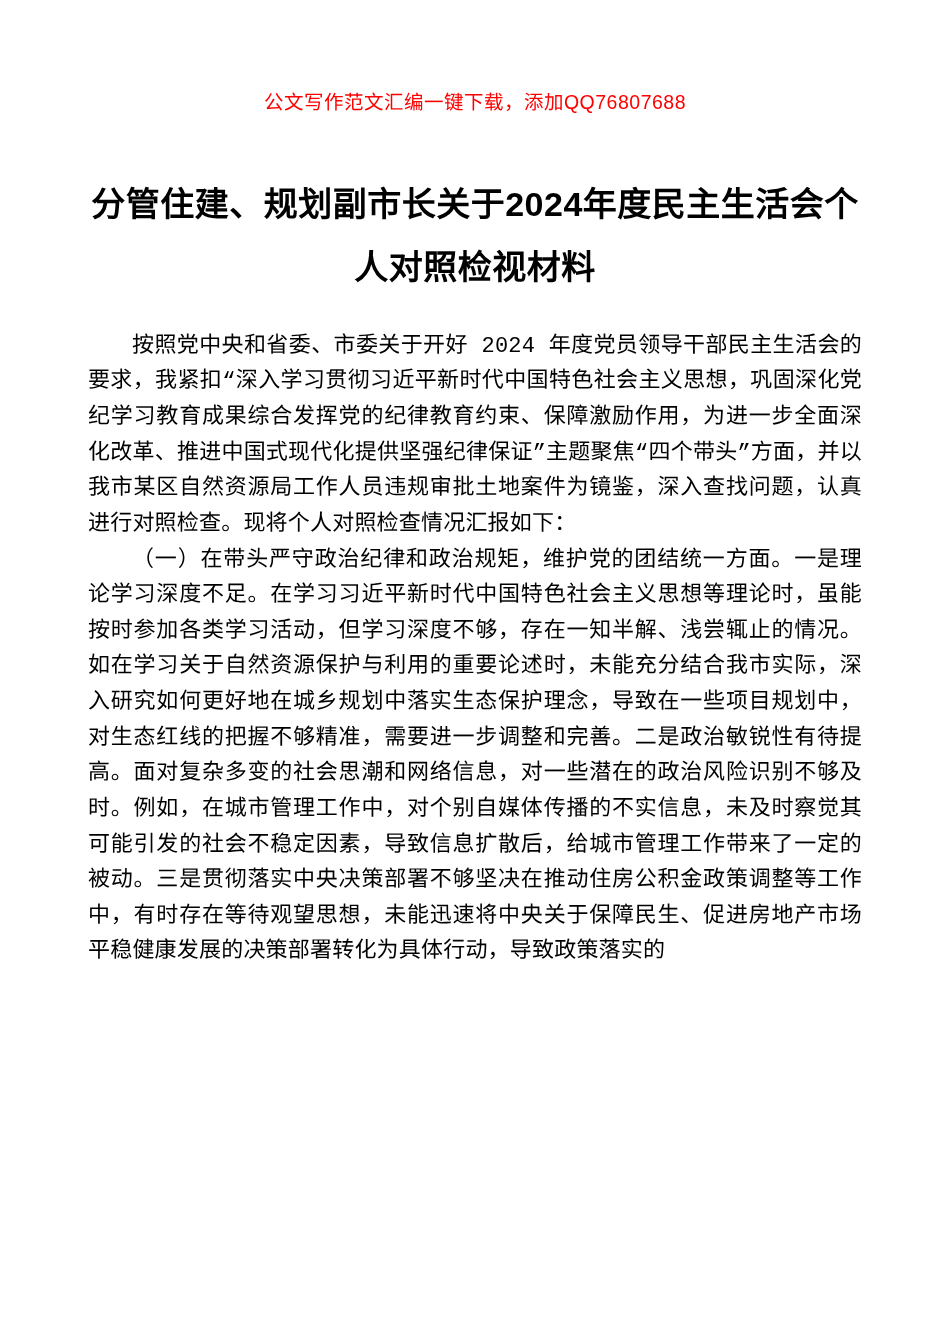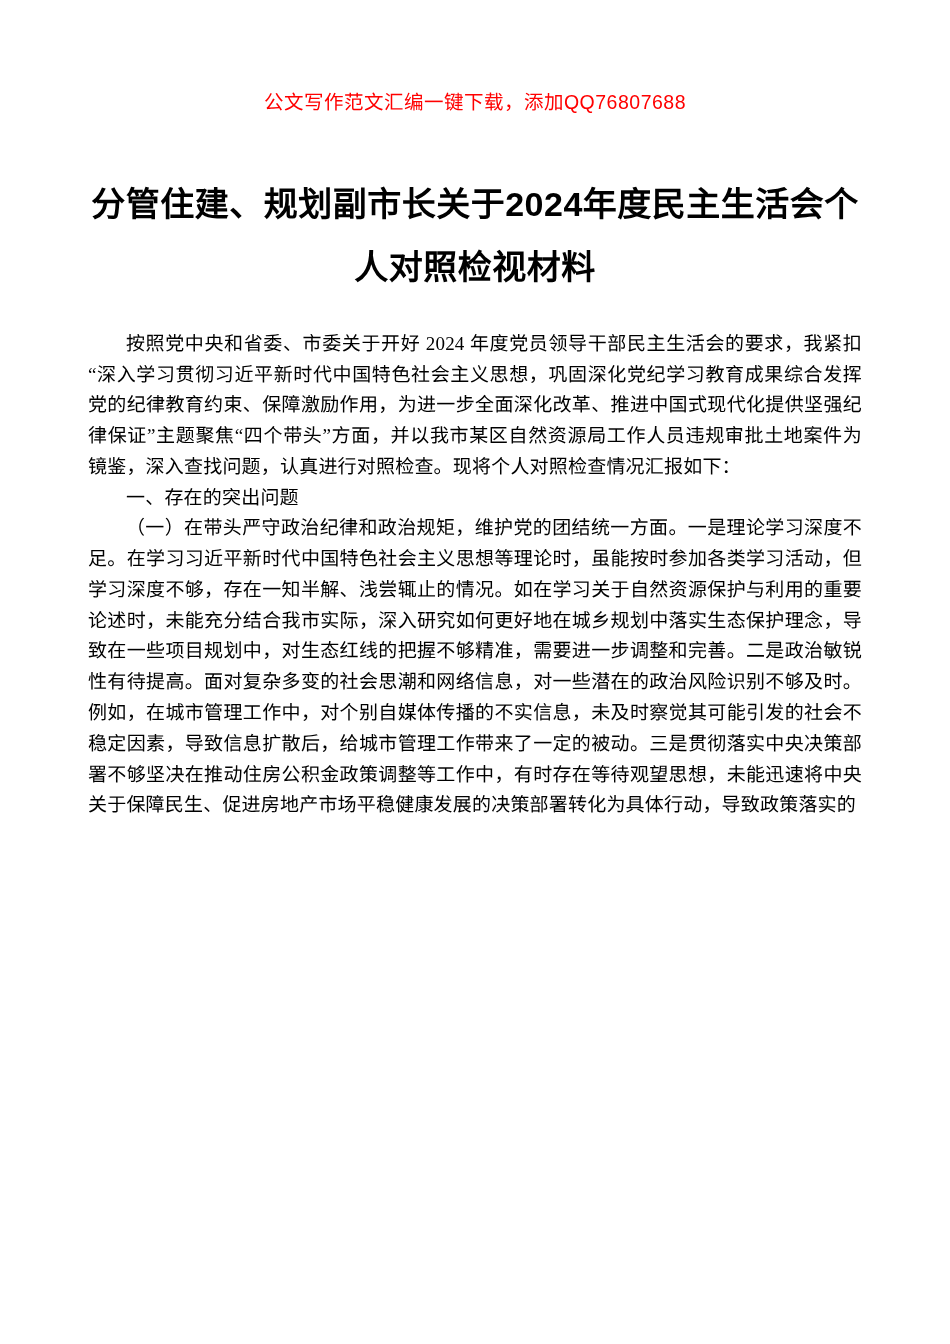--- a/index.html
+++ b/index.html
@@ -41,22 +41,22 @@
     font-size: 34px;
     line-height: 1.85;
     letter-spacing: 0.5px;
     color: #000000;
   }
   .body-block {
     padding-top: 30px;
   }
   p.para {
     margin: 0;
-    font-family: Liberation Serif, serif;
-    font-size: 19px;
+    font-family: Liberation Mono, monospace;
+    font-size: 22px;
     line-height: 1.62;
     text-align: justify;
     text-justify: inter-ideograph;
     letter-spacing: 0.2px;
     color: #000000;
   }
   p.indent {
     text-indent: 2em;
   }
 </style>
@@ -64,17 +64,16 @@
 <body>
 
 <div class="page">
 
   <div class="watermark">公文写作范文汇编一键下载，添加QQ76807688</div>
 
   <h1 class="doc-title">分管住建、规划副市长关于2024年度民主生活会个人对照检视材料</h1>
 
   <div class="body-block">
     <p class="para indent">按照党中央和省委、市委关于开好 2024 年度党员领导干部民主生活会的要求，我紧扣“深入学习贯彻习近平新时代中国特色社会主义思想，巩固深化党纪学习教育成果综合发挥党的纪律教育约束、保障激励作用，为进一步全面深化改革、推进中国式现代化提供坚强纪律保证”主题聚焦“四个带头”方面，并以我市某区自然资源局工作人员违规审批土地案件为镜鉴，深入查找问题，认真进行对照检查。现将个人对照检查情况汇报如下：</p>
-    <p class="para indent">一、存在的突出问题</p>
     <p class="para indent">（一）在带头严守政治纪律和政治规矩，维护党的团结统一方面。一是理论学习深度不足。在学习习近平新时代中国特色社会主义思想等理论时，虽能按时参加各类学习活动，但学习深度不够，存在一知半解、浅尝辄止的情况。如在学习关于自然资源保护与利用的重要论述时，未能充分结合我市实际，深入研究如何更好地在城乡规划中落实生态保护理念，导致在一些项目规划中，对生态红线的把握不够精准，需要进一步调整和完善。二是政治敏锐性有待提高。面对复杂多变的社会思潮和网络信息，对一些潜在的政治风险识别不够及时。例如，在城市管理工作中，对个别自媒体传播的不实信息，未及时察觉其可能引发的社会不稳定因素，导致信息扩散后，给城市管理工作带来了一定的被动。三是贯彻落实中央决策部署不够坚决在推动住房公积金政策调整等工作中，有时存在等待观望思想，未能迅速将中央关于保障民生、促进房地产市场平稳健康发展的决策部署转化为具体行动，导致政策落实的</p>
   </div>
 
 </div>
 
 </body></html>

